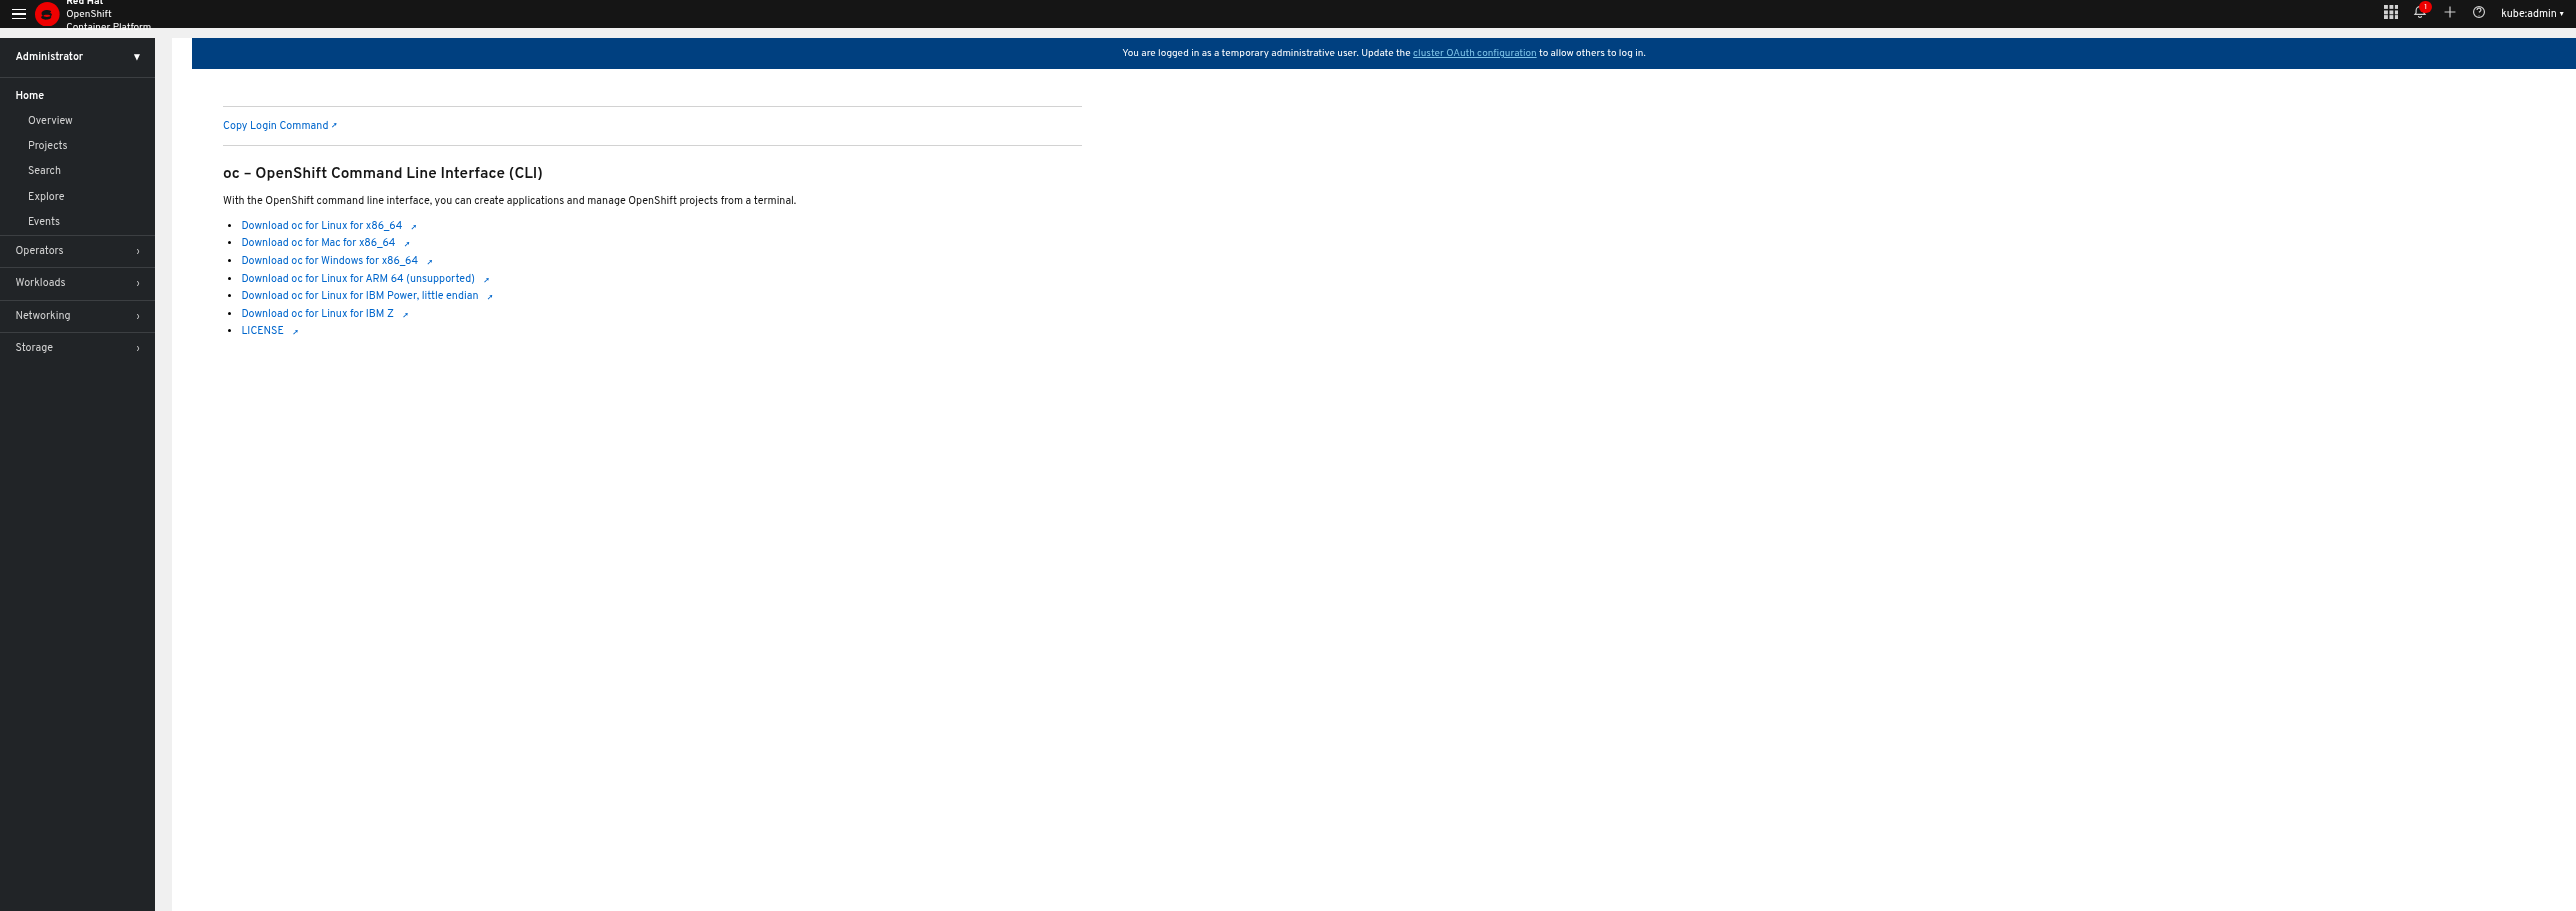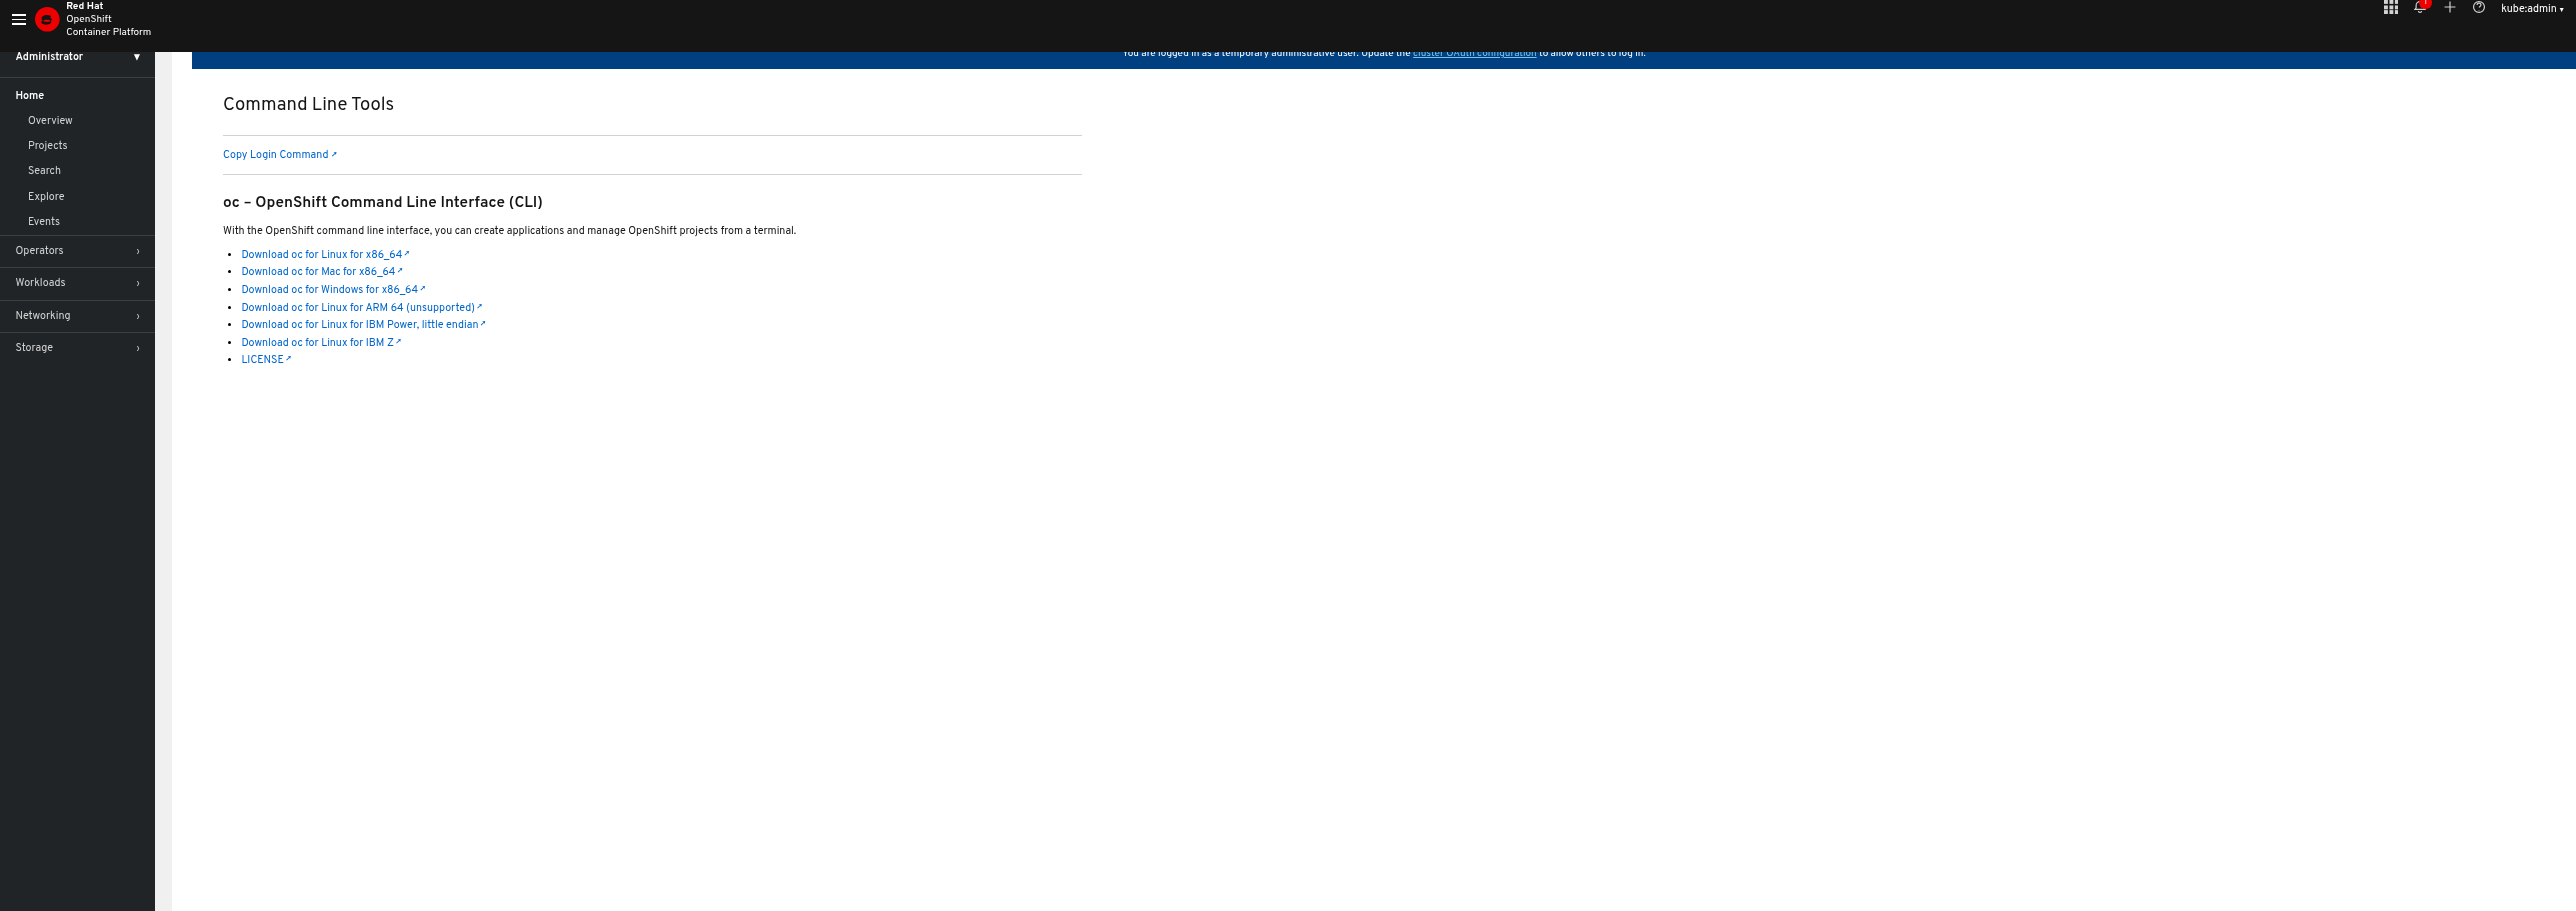--- a/index.html
+++ b/index.html
@@ -2,23 +2,23 @@
 <html style="font-size:12.3px"><head>
   <meta charset="utf-8">
   <style>
     * { margin: 0; padding: 0; box-sizing: border-box; }
     body { font-family: 'RedHatDisplay', 'Overpass', Arial, sans-serif; background: #f0f0f0; font-size: 10.7px; }
 
     
     .topnav {
       background: #151515;
       color: #fff;
-      height: 52px;
+      height: 28px;
       display: flex;
-      align-items: flex-start;
+      align-items: center;
       padding: 0 12.3px;
       position: fixed;
       top: 0; left: 0; right: 0;
       z-index: 100;
     }
     .topnav-left { display: flex; align-items: center; gap: 9.2px; flex: 1; }
     .hamburger-icon { display: flex; flex-direction: column; gap: 3.1px; cursor: pointer; }
     .hamburger-icon span { display: block; width: 14px; height: 1.5px; background: #fff; }
     .brand { display: flex; align-items: center; gap: 6.1px; }
     .redhat-logo { width: 24.6px; height: 24.6px; }
@@ -142,22 +142,22 @@
     }
     .download-list li {
       margin: 4.6px 0;
     }
     .download-list a {
       color: #06c;
       text-decoration: none;
       font-size: 10.7px;
       cursor: pointer;
       display: inline-flex;
-      align-items: flex-start;
-      gap: 2px;
+      align-items: flex-end;
+      gap: 9px;
     }
   </style>
 </head>
 <body>
 
 <nav class="topnav">
   <div class="topnav-left">
     <div class="hamburger-icon">
       <span></span>
         <span></span>
@@ -248,21 +248,20 @@
     <span class="chevron">›</span>
   </div>
 </aside>
 
 <main class="main-layout">
   <div class="info-banner">
     <span>You are logged in as a temporary administrative user. Update the </span><a>cluster OAuth configuration</a><span> to allow others to log in.</span>
   </div>
 
   <div class="content">
-    <h1 class="page-title">Command Line Tools</h1>
     <hr class="divider">
 
     <a class="copy-login-link">
       <span>Copy Login Command</span>
       <span class="ext-icon">↗</span>
     </a>
 
     <hr class="divider">
 
     <h2 class="section-title">oc – OpenShift Command Line Interface (CLI)</h2>

